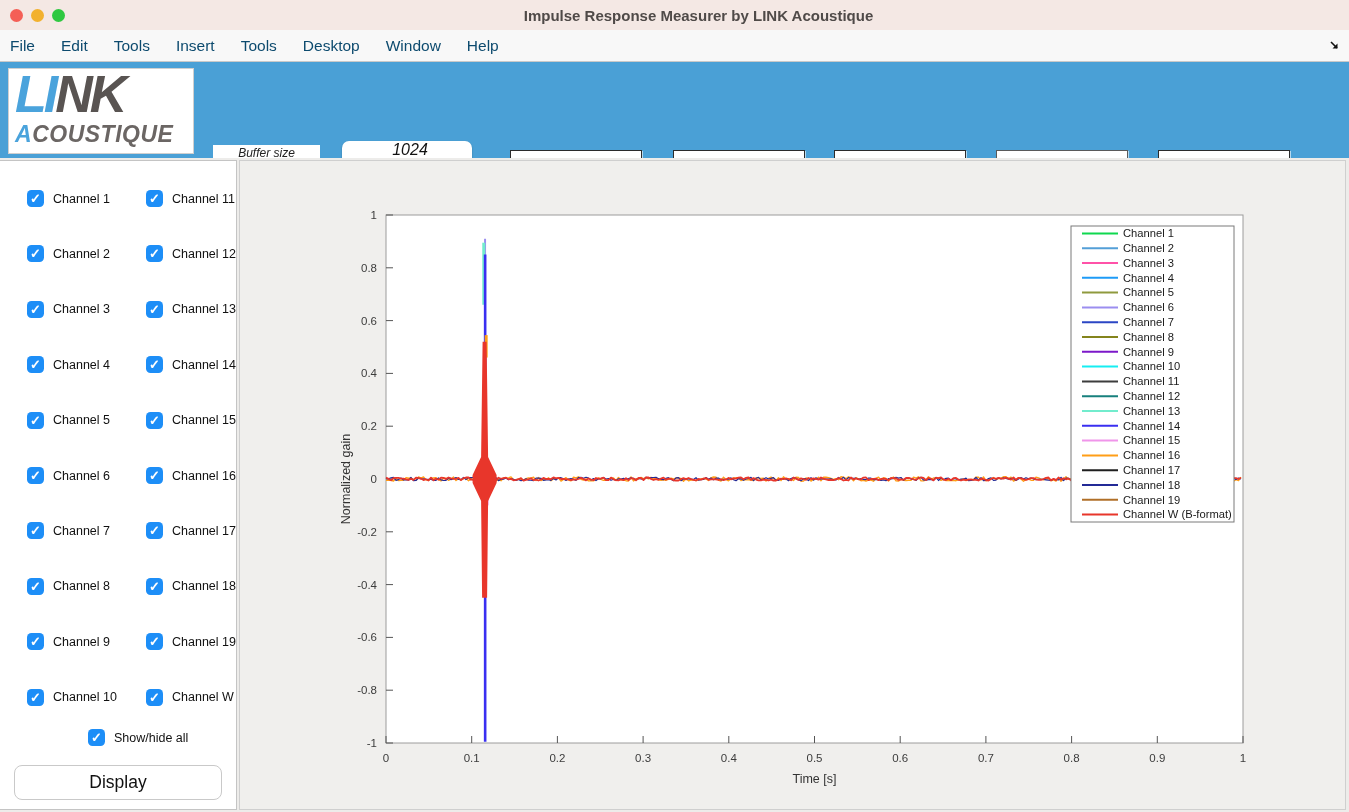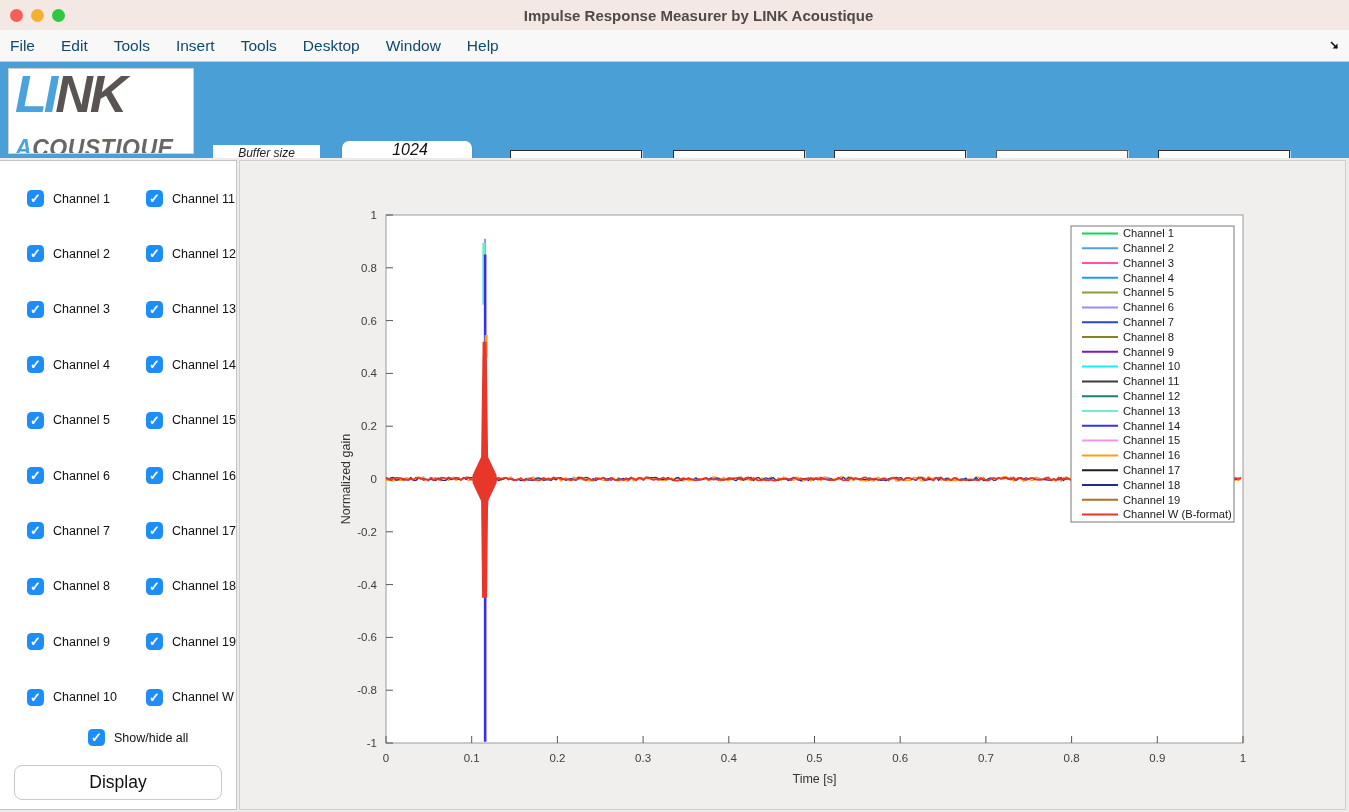--- a/index.html
+++ b/index.html
@@ -21,21 +21,21 @@
   .menu-item { font-size:15.5px; color:#0c4a6e; padding:0 13px; cursor:default; }
   .menu-item:first-child { padding-left:10px; }
   .dock-arrow { position:absolute; right:8px; top:8px; }
 
   
   .toolbar { position:absolute; left:0; top:62px; width:1349px; height:96px; background:#4aa0d6;font-style:italic; }
   .logo-box { position:absolute; left:8px; top:6px; width:186px; height:86px;
     background:#fff; border:1px solid #cfcfcf; padding:0 6px; overflow:hidden; }
   .logo-line1 { font-size:52px; font-weight:bold; letter-spacing:-3px; line-height:50px; color:#595452; }
   .logo-line1 .blue { color:#4aa3dc; }
-  .logo-line2 { font-size:23px; font-weight:bold; letter-spacing:0.5px; line-height:26px; color:#6b6664; margin-top:16px; }
+  .logo-line2 { font-size:23px; font-weight:bold; letter-spacing:0.5px; line-height:26px; color:#6b6664; margin-top:2px; }
   .logo-line2 .blue { color:#4aa3dc; }
   .buffer-label { position:absolute; left:213px; top:83px; width:107px; height:17px;
     background:#fff; font-size:12px; color:#222; text-align:center; line-height:17px; }
   .mac-select { position:absolute; width:130px; height:26px; background:#fff; border-radius:7px;
     box-shadow:0 1px 2px rgba(0,0,0,.25); display:flex; align-items:center; cursor:default; }
   .mac-select .val { flex:1; text-align:center; font-size:16px; color:#111; padding-left:6px; }
   .mac-select .stepper { width:20px; height:20px; margin-right:3px; border-radius:5px;
     background:#2e8cf0; display:flex; align-items:center; justify-content:center; }
   .sel-buffer { left:342px; top:79px;flex-direction:column; }
   .sel-device { left:342px; top:117px; }

